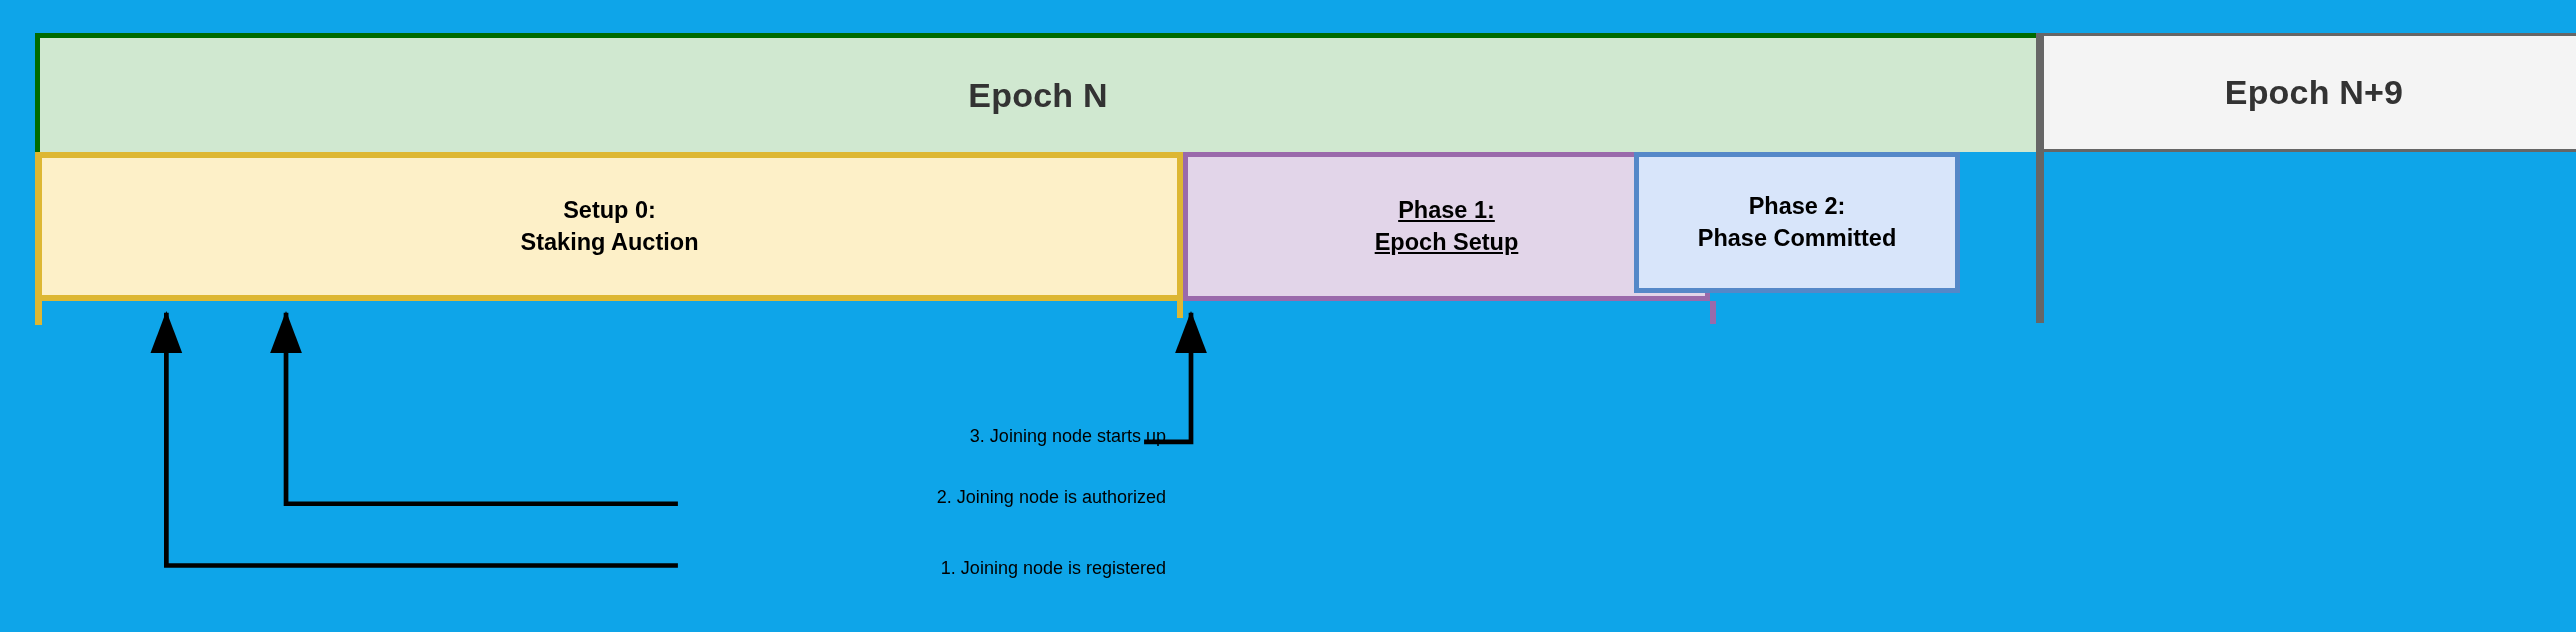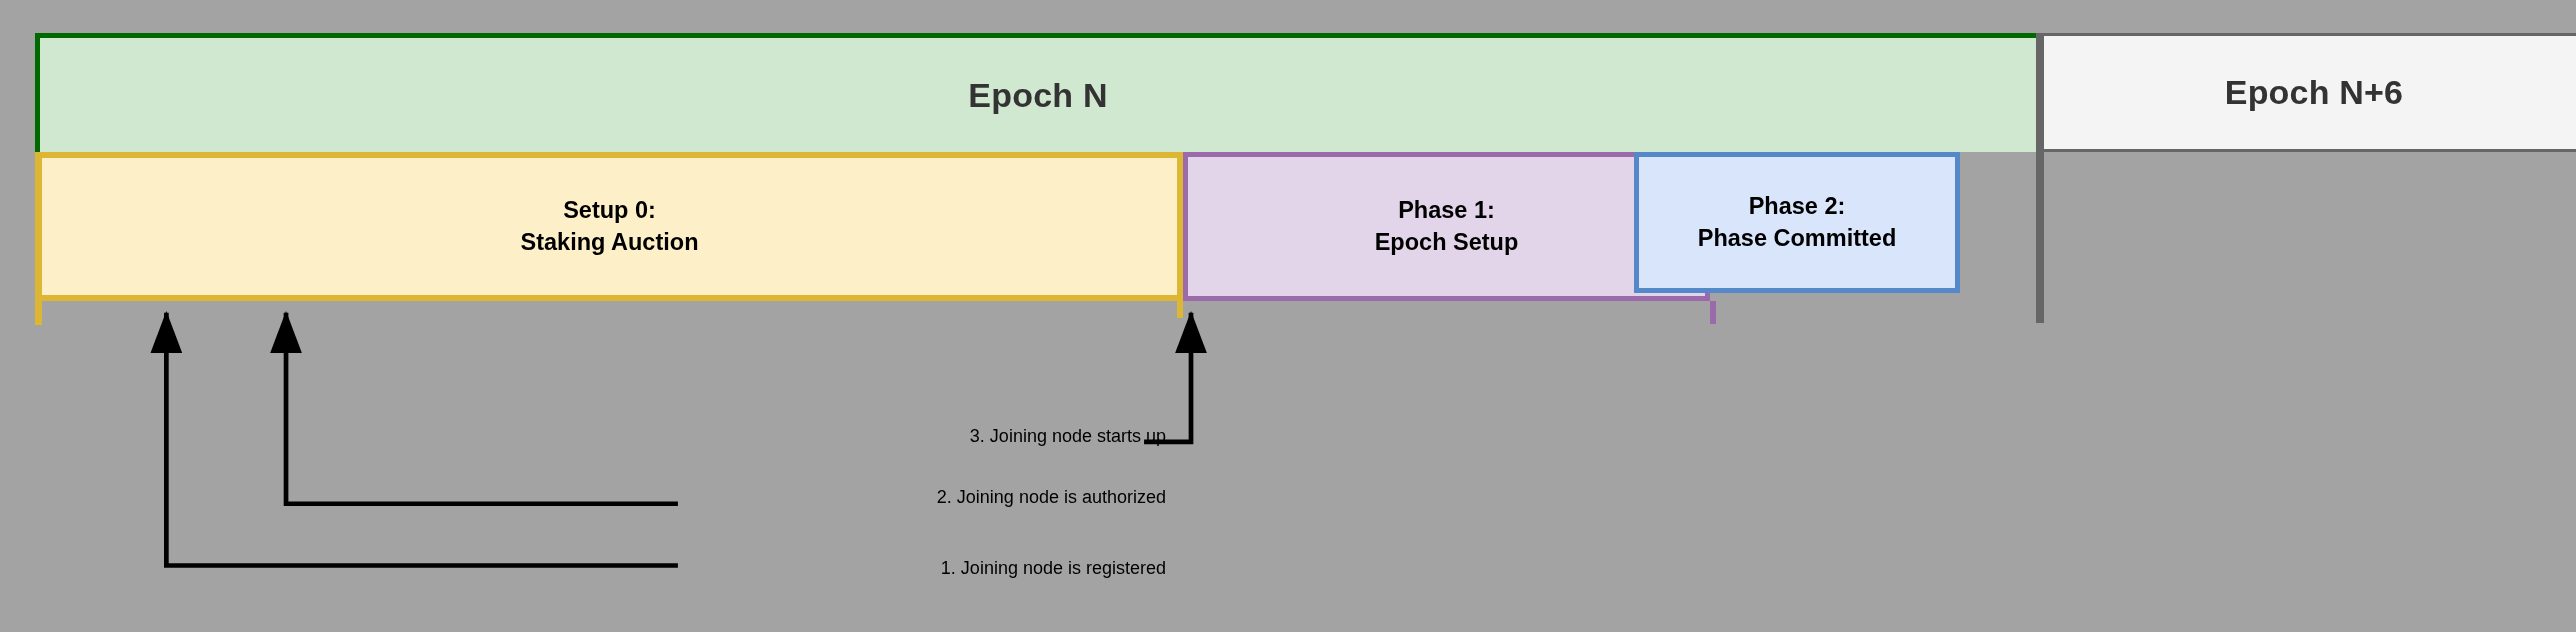--- a/index.html
+++ b/index.html
@@ -7,21 +7,21 @@
     padding: 0;
     background: #ffffff;
   }
   body {
     font-family: "Liberation Sans", sans-serif;
   }
   #stage {
     position: relative;
     width: 2576px;
     height: 632px;
-    background: #a3a3a3;
+    background: #0ea5e9;
     overflow: hidden;
   }
 
   
   .epoch-box {
     position: absolute;
     box-sizing: border-box;
     display: flex;
     align-items: center;
     justify-content: center;
@@ -78,20 +78,21 @@
     border-left-width: 7px;
   }
 
   #phase-1 {
     left: 1183px;
     top: 152px;
     width: 527px;
     height: 149px;
     background: #e2d5e9;
     border: 5.5px solid #9a6aab;
+    text-decoration: underline;
   }
 
   #phase-2 {
     left: 1634px;
     top: 152px;
     width: 326px;
     height: 141px;
     background: #d8e5fa;
     border: 5.5px solid #5588c8;
   }
@@ -158,21 +159,21 @@
 </head>
 <body>
 
 <div id="stage">
 
   <div class="epoch-box" id="epoch-n">
     <span>Epoch N</span>
   </div>
 
   <div class="epoch-box" id="epoch-n1">
-    <span>Epoch N+6</span>
+    <span>Epoch N+9</span>
   </div>
 
   <div class="phase-box" id="phase-0">
     <span class="ln">Setup 0:</span>
     <span class="ln">Staking Auction</span>
   </div>
 
   <div class="phase-box" id="phase-1">
     <span class="ln">Phase 1:</span>
     <span class="ln">Epoch Setup</span>

